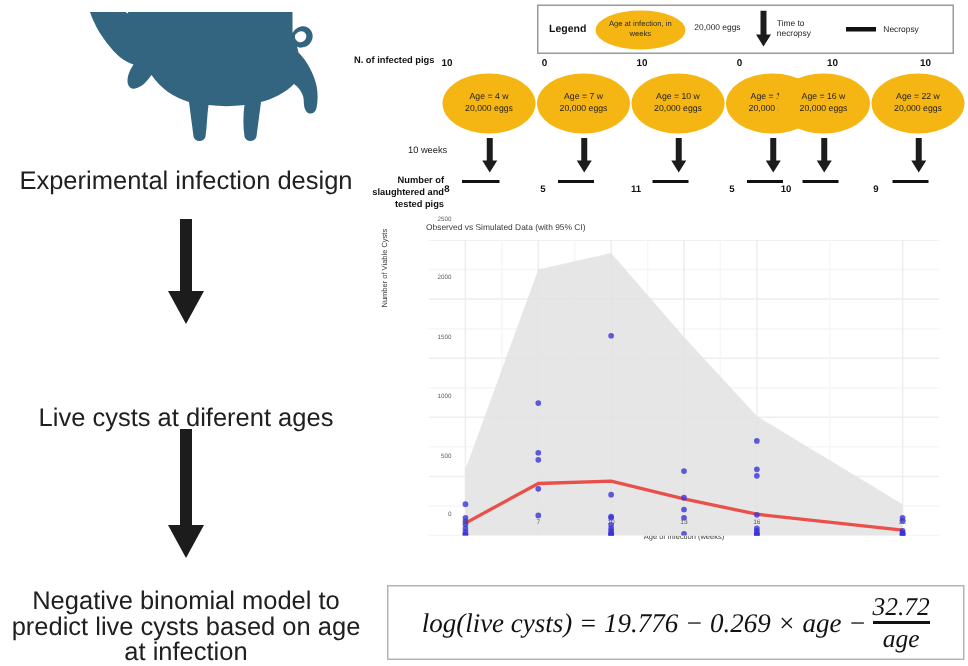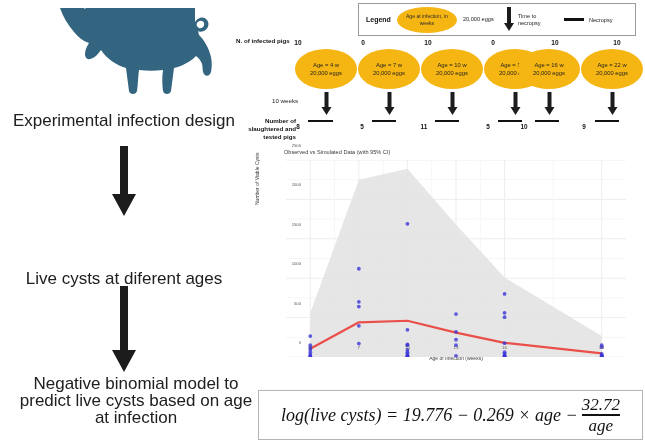--- a/index.html
+++ b/index.html
@@ -30,21 +30,21 @@
   .flow-label {
     position: absolute;
     width: 248px;
     text-align: center;
     font-size: 17px;
     line-height: 17px;
     color: #202020;
   }
   #flow-label-1 { top: 112px; }
   #flow-label-2 { top: 238px; margin-top: 32px; }
-  #flow-label-3 { top: 375px; padding-left: 12px; }
+  #flow-label-3 { top: 392px; }
 
   .flow-arrow {
     position: absolute;
     left: 50%;
     transform: translateX(-50%);
     width: 28px;
   }
   #flow-arrow-1 { top: 146px; height: 72px; }
   #flow-arrow-2 { top: 286px; height: 88px; }
 

